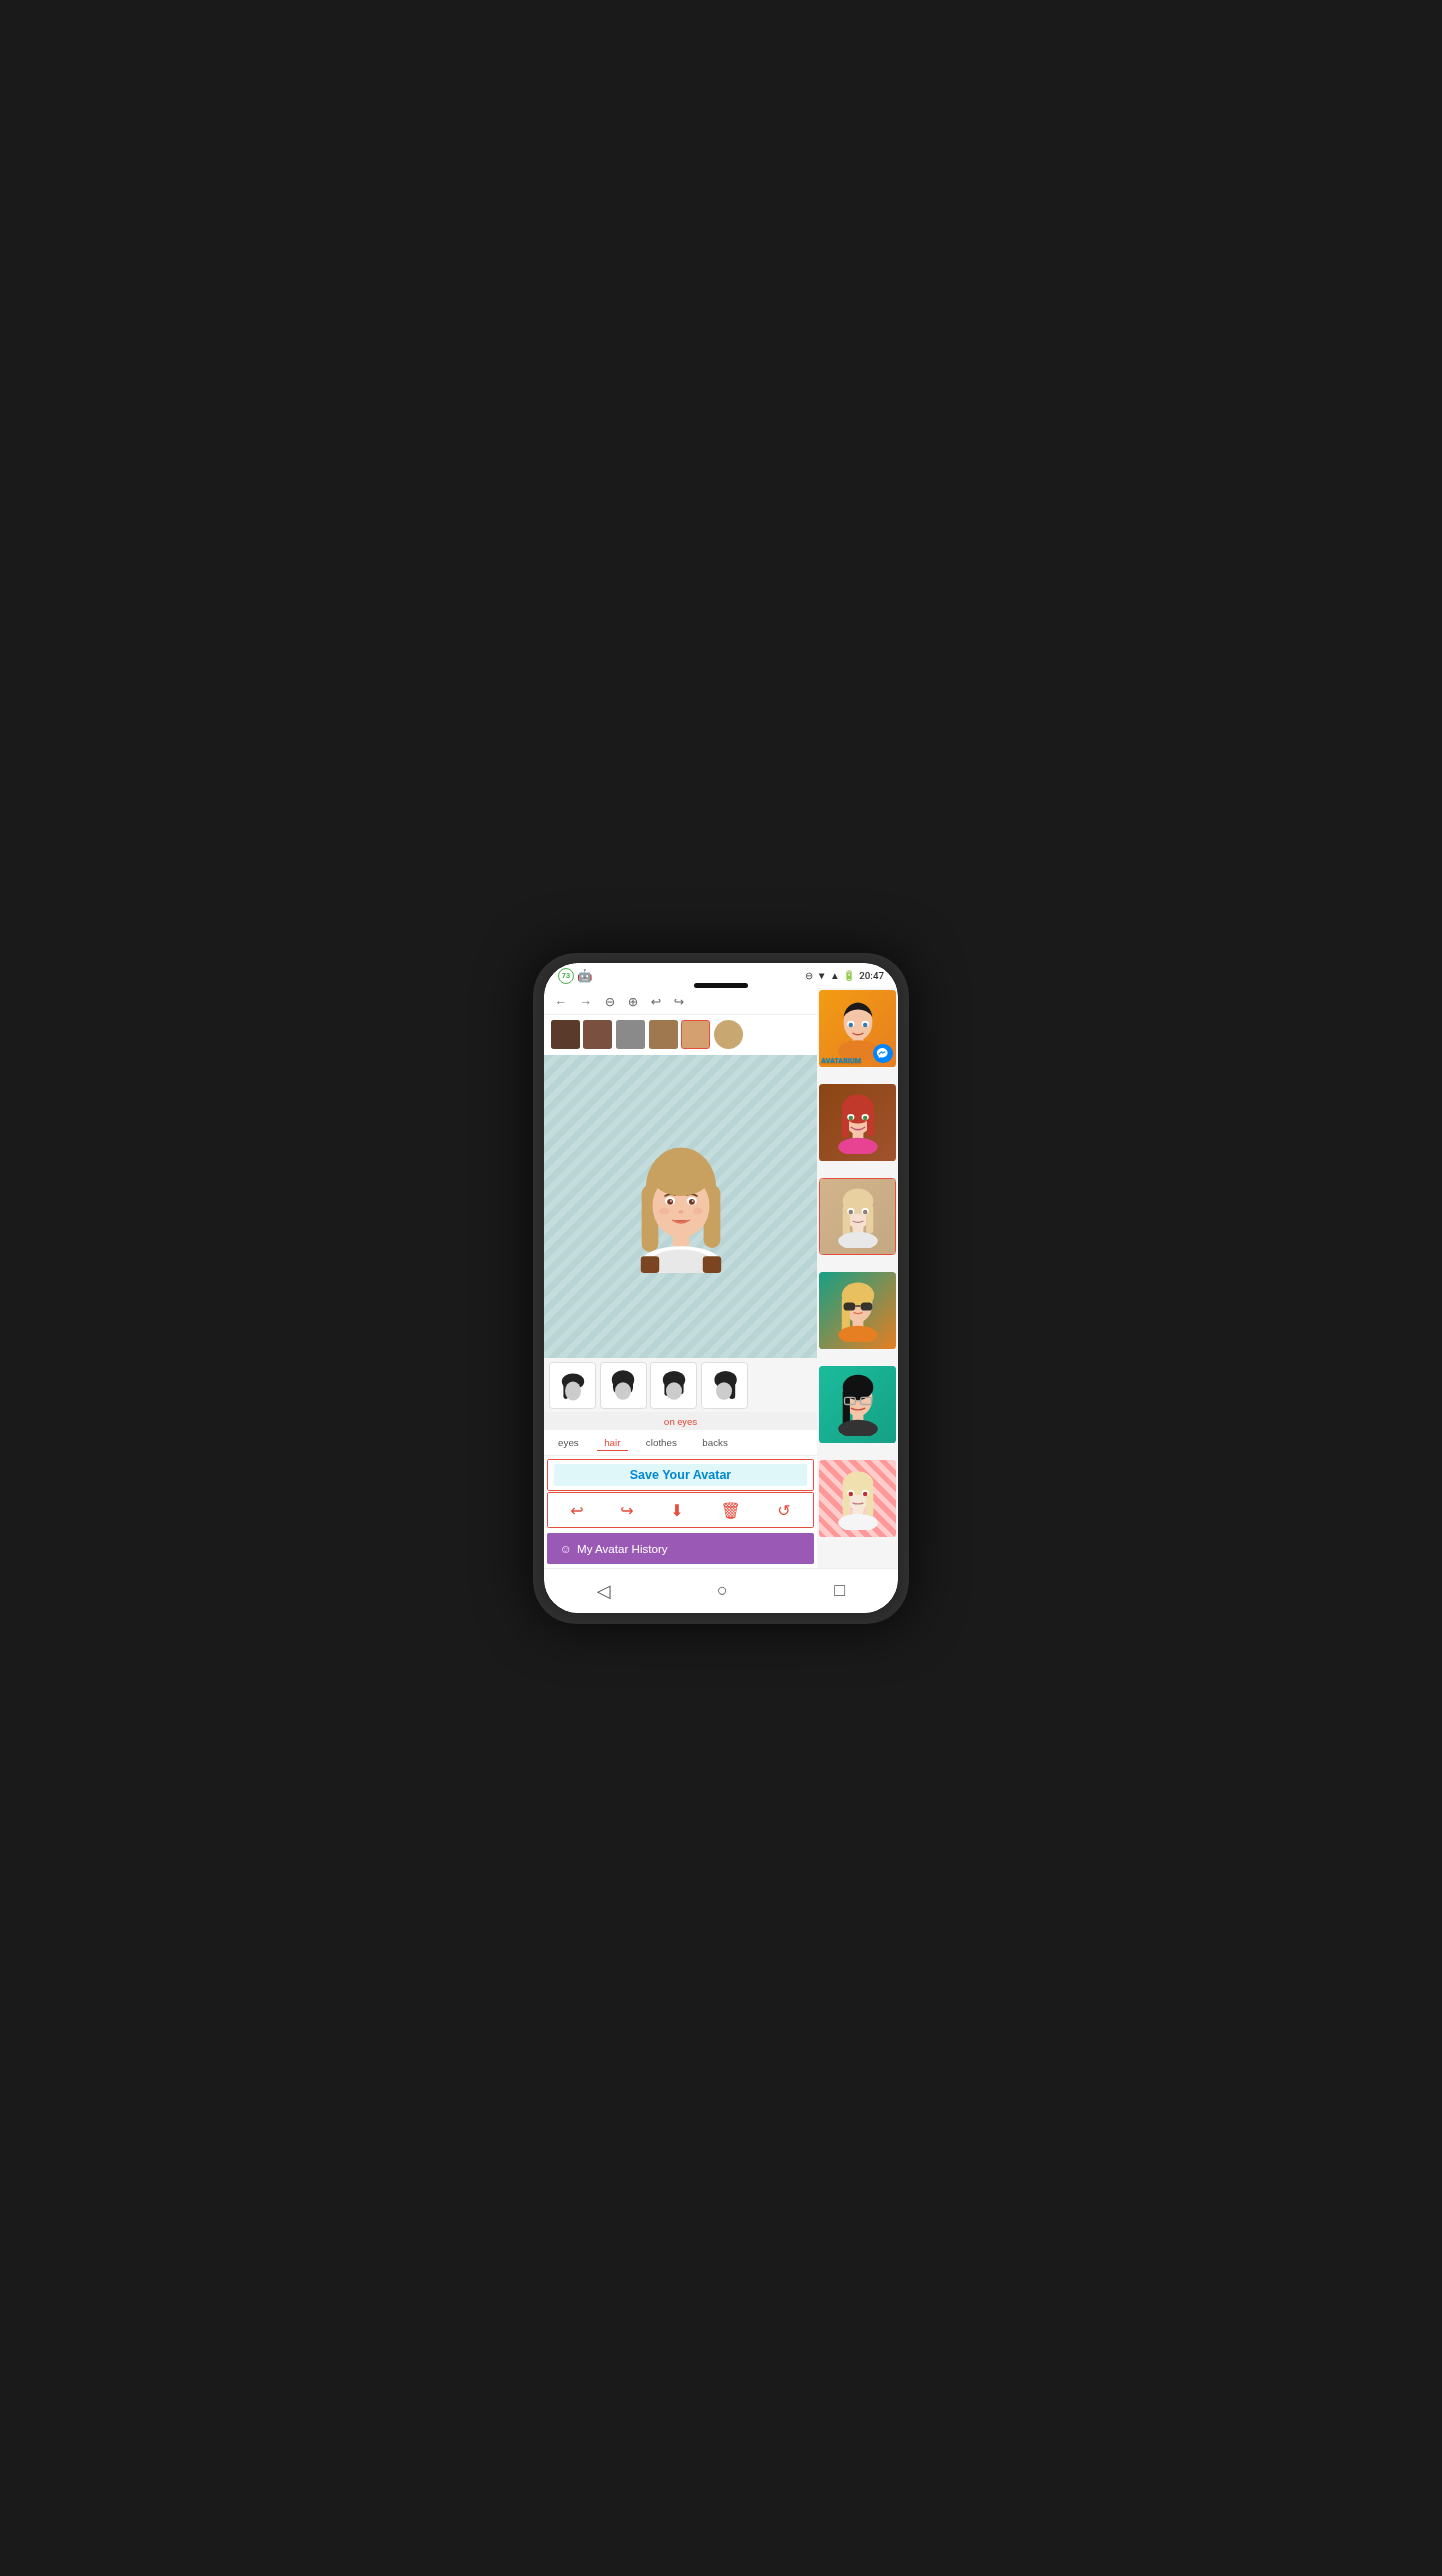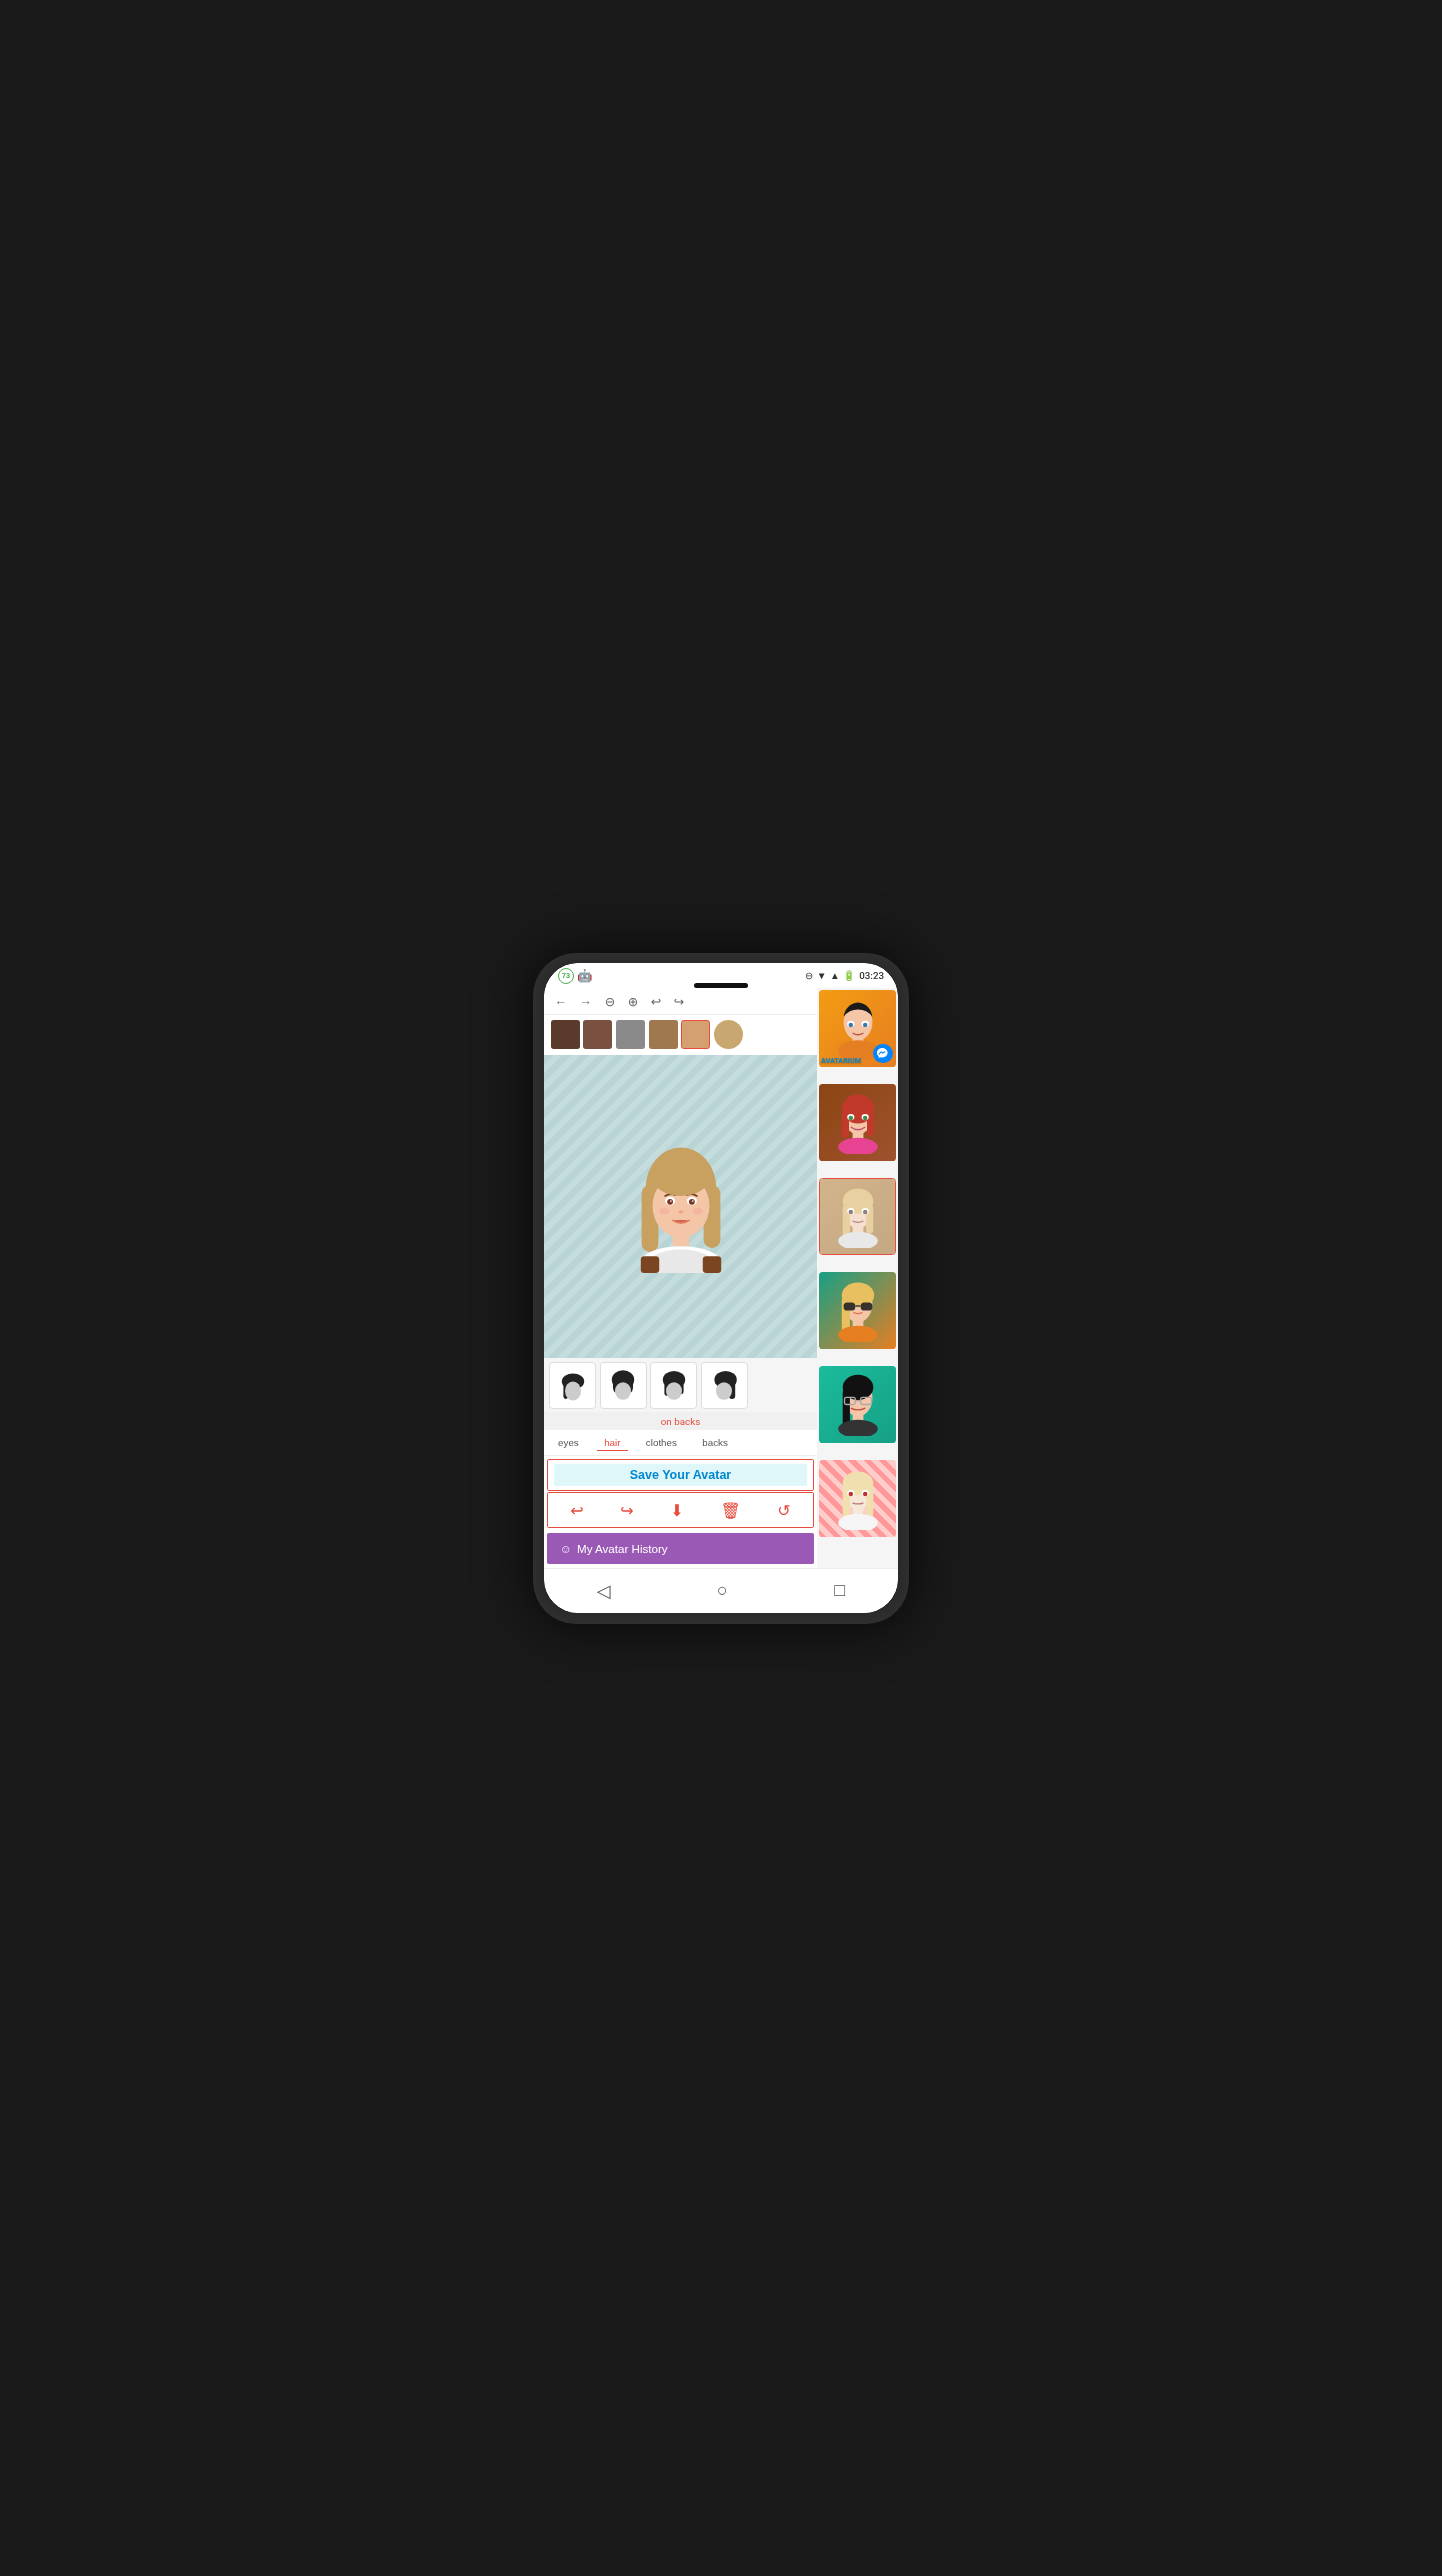--- a/index.html
+++ b/index.html
@@ -377,21 +377,21 @@
       <div class="status-bar">
         <div class="status-left">
           <div class="status-circle">73</div>
           <span class="status-android">🤖</span>
         </div>
         <div class="status-right">
           <span>⊖</span>
           <span>▼</span>
           <span>▲</span>
           <span>🔋</span>
-          <span>03:23</span>
+          <span>20:47</span>
         </div>
       </div>
 
       <div class="main-content">
 
         <div class="left-panel">
 
           <div class="toolbar">
             <button class="toolbar-btn">←</button>
             <button class="toolbar-btn">→</button>
@@ -480,21 +480,21 @@
             </div>
             <div class="hair-option">
               <svg viewBox="0 0 40 45" xmlns="http://www.w3.org/2000/svg">
                 <ellipse cx="22" cy="16" rx="14" ry="11" fill="#222"></ellipse>
                 <rect x="26" y="14" width="8" height="26" rx="4" fill="#222"></rect>
                 <ellipse cx="20" cy="30" rx="10" ry="11" fill="#ccc"></ellipse>
               </svg>
             </div>
           </div>
 
-          <div class="on-head-label">on backs</div>
+          <div class="on-head-label">on eyes</div>
 
           <div class="category-tabs">
             <button class="cat-tab">eyes</button>
             <button class="cat-tab active">hair</button>
             <button class="cat-tab">clothes</button>
             <button class="cat-tab">backs</button>
           </div>
 
           <div class="save-btn-wrapper">
             <button class="save-btn">Save Your Avatar</button>

